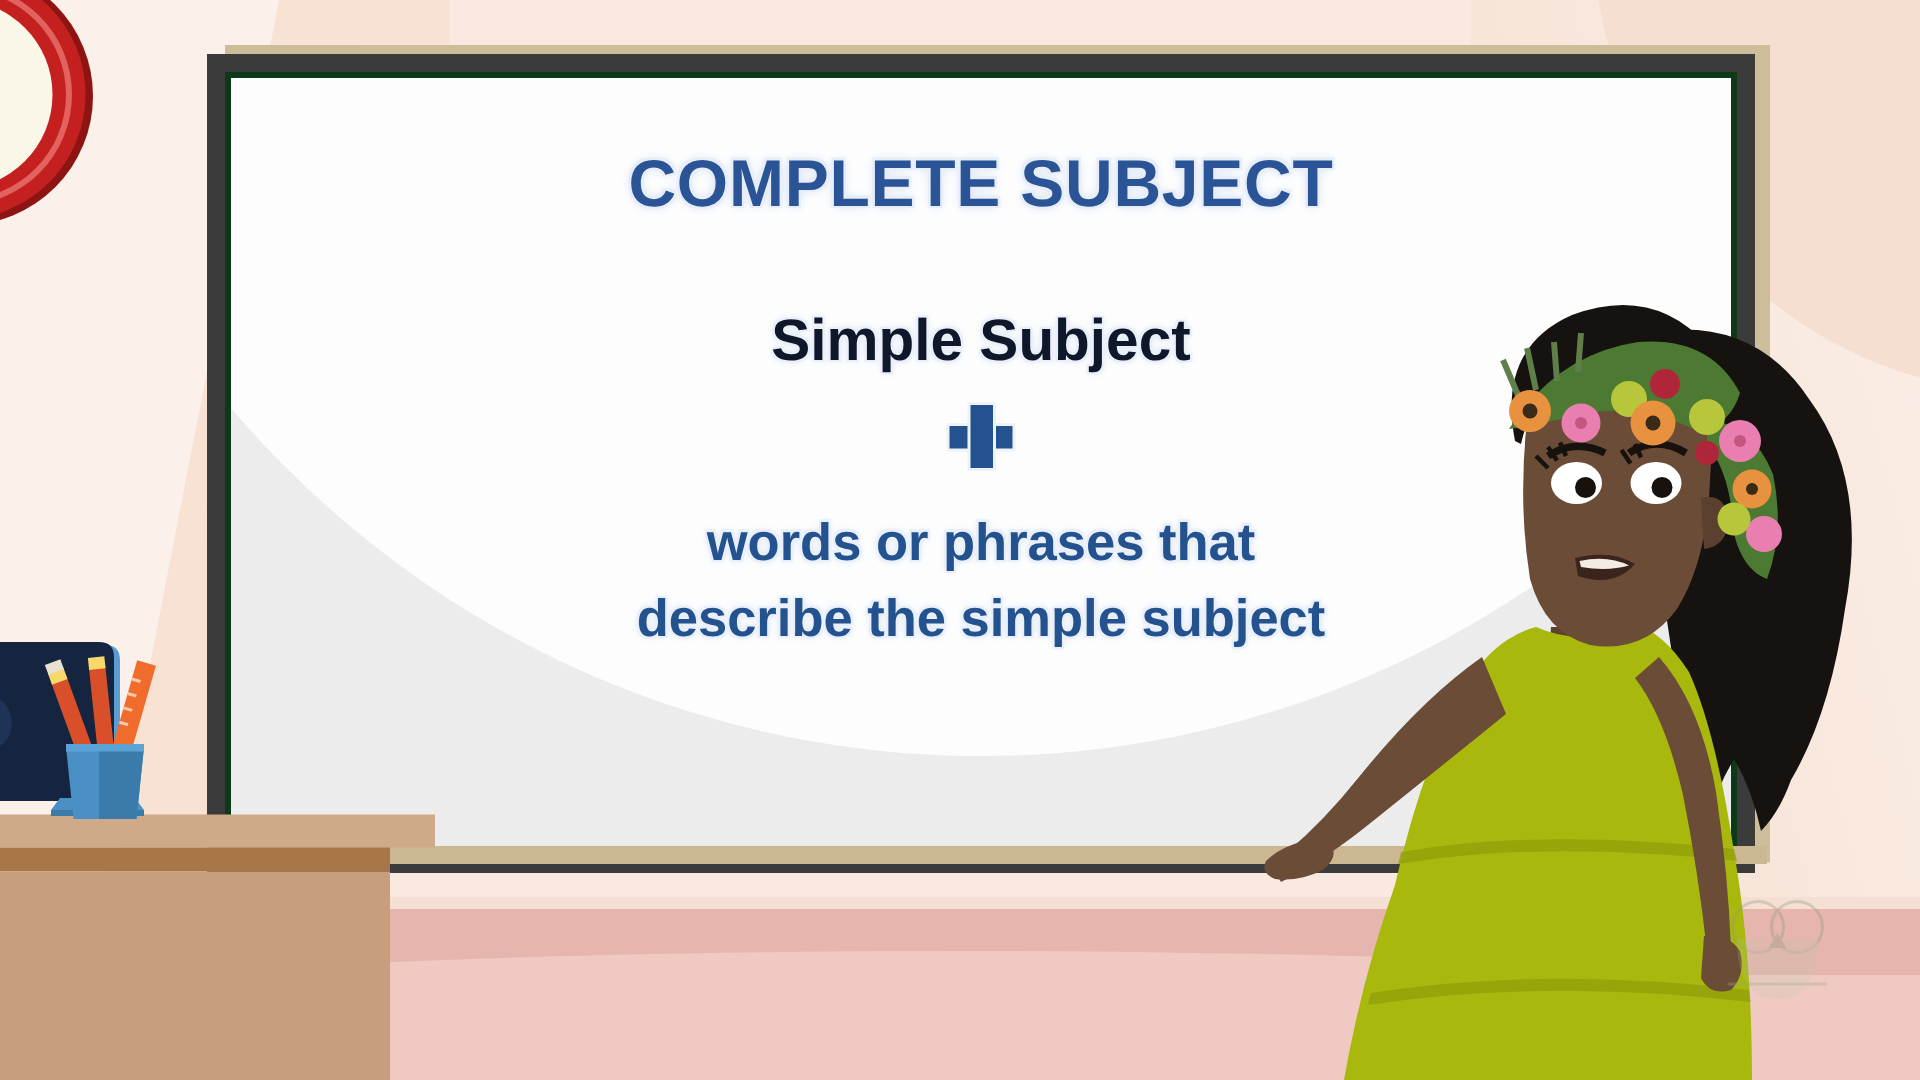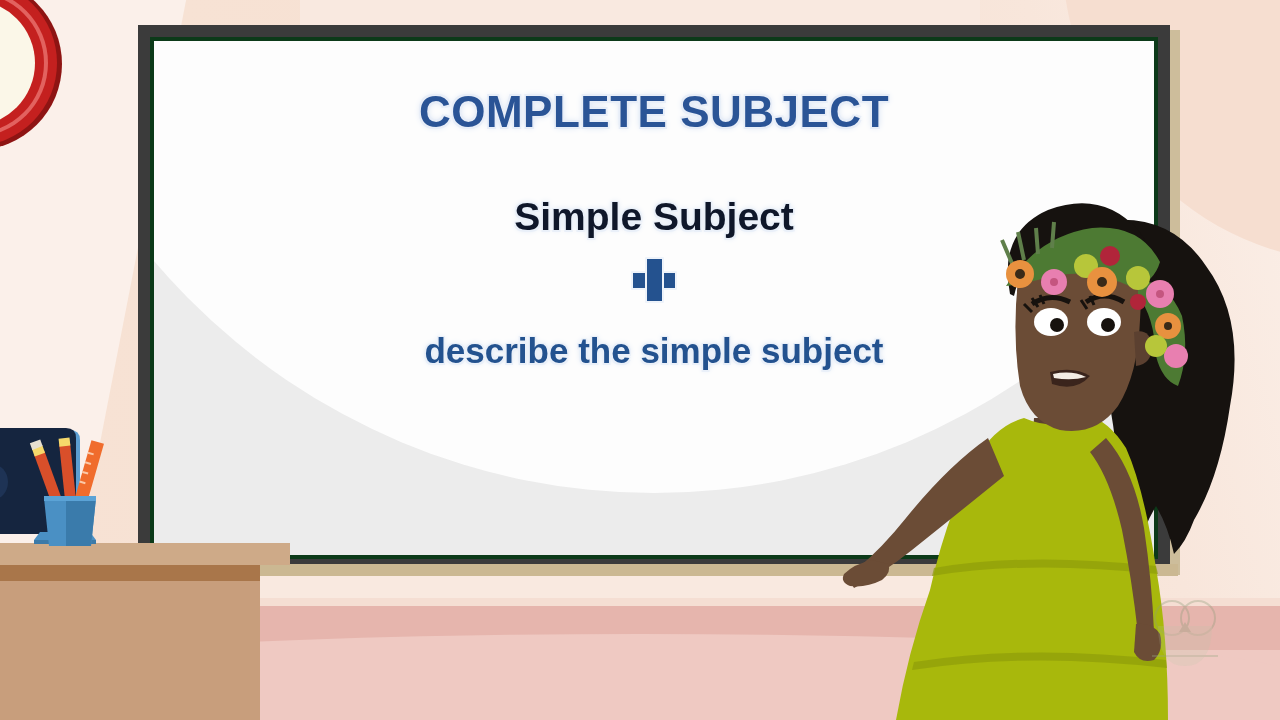--- a/index.html
+++ b/index.html
@@ -72,21 +72,21 @@
 
   
   .board-shadow {
     position: absolute;
     left: 150px; top: 30px;
     width: 1030px; height: 545px;
     background: #cdbd9b;
   }
   .board-frame {
     position: absolute;
-    left: 138px; top: 25px;
+    left: 138px; top: 36px;
     width: 1032px; height: 546px;
     background: #3b3b3b;
     padding: 12px;
   }
   .board-inner-border {
     position: absolute;
     left: 0; top: 0; right: 0; bottom: 0;
     margin: 12px;
     border: 4px solid #0c3a19;
     background: #ececec;
@@ -258,20 +258,21 @@
         <div class="slide-title">COMPLETE SUBJECT</div>
 
         <div class="slide-sub">Simple Subject</div>
 
         <div class="plus-wrap">
           <div class="bar h"></div>
           <div class="bar v"></div>
         </div>
 
         <div class="slide-body">
+          <div>words or phrases that</div>
           <div>describe the simple subject</div>
         </div>
       </div>
     </div>
   </div>
   <div class="board-ledge"></div>
 
   <div class="laptop">
     <svg viewBox="0 0 120 124" width="120" height="124">
       <path d="M2 18 Q2 8 12 8 L92 8 Q102 8 102 18 L102 112 L2 112 Z" fill="#5b9dd1"></path>

